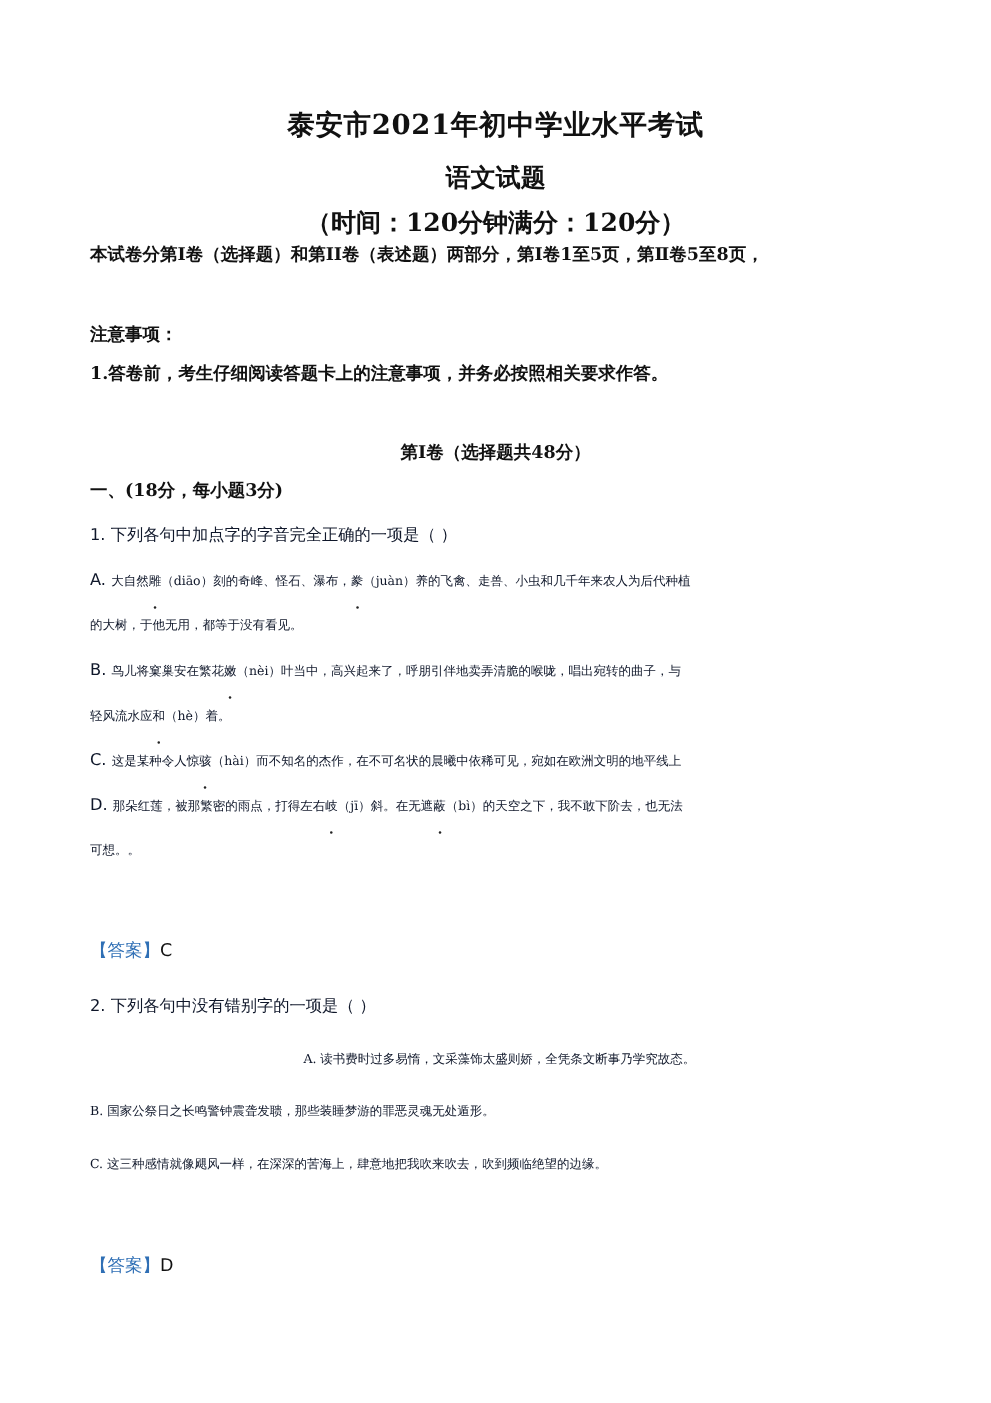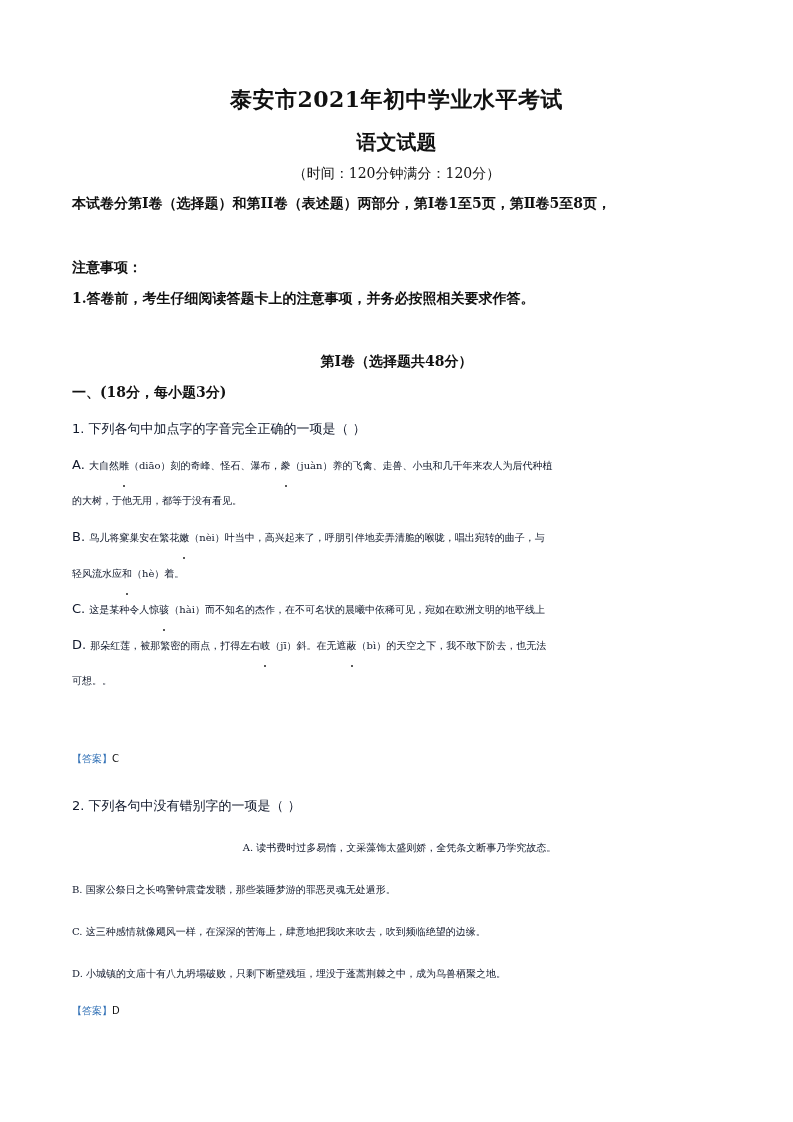--- a/index.html
+++ b/index.html
@@ -5,21 +5,21 @@
   html, body { margin: 0; padding: 0; background: #ffffff; }
   body {
     width: 793px; height: 1122px; position: relative; overflow: hidden;
     font-family: "DejaVu Serif", "Liberation Serif", serif;
     color: #111;
   }
   .page { position: absolute; left: 0; top: 0; width: 793px; height: 1122px; margin-top: 15px; }
   .center { position: absolute; left: 0; width: 793px; text-align: center; }
   .title { top: 70px; font-size: 22px; font-weight: bold; letter-spacing: 0.5px; }
   .subtitle { top: 114px; font-size: 20px; font-weight: bold; }
-  .timeinfo { top: 150px; font-size: 14px; font-weight: normal; }
+  .timeinfo { top: 150px; font-size: 20px; font-weight: bold; }
   .intro1 { position: absolute; left: 72px; top: 180px; width: 660px; font-size: 14px; font-weight: bold; white-space: nowrap; }
   .intro2 { top: 213px; font-size: 14px; font-weight: bold; }
   .bold-line { position: absolute; left: 72px; font-size: 14px; font-weight: bold; white-space: nowrap; }
   .n-title { top: 244px; }
   .n-1 { top: 275px; }
   .n-2 { top: 306px; }
   .part1 { top: 338px; font-size: 14px; font-weight: bold; }
   .sec1 { top: 369px; }
   .q {
     position: absolute; left: 72px; width: 655px;
@@ -27,21 +27,21 @@
     font-size: 13px; color: #0f172a; line-height: 36px;
   }
   .q .txt { font-family: "DejaVu Serif", "Liberation Serif", serif; font-size: 10px; }
   .line { white-space: nowrap; height: 36px; }
   .dot { position: relative; display: inline-block; }
   .dot::after {
     content: ""; position: absolute; left: 50%; bottom: -3px;
     width: 2px; height: 2px; background: #222; border-radius: 50%;
     transform: translateX(-50%);
   }
-  .answer { position: absolute; left: 72px; font-size: 10px; white-space: nowrap; font-family: "DejaVu Sans", "Liberation Sans", sans-serif; }
+  .answer { position: absolute; left: 72px; font-size: 14px; white-space: nowrap; font-family: "DejaVu Sans", "Liberation Sans", sans-serif; }
   .answer .label { color: #2f6fb5; }
   .answer .val { color: #111; }
 </style>
 </head>
 <body>
 
 <div class="page">
 
   <div class="center title">泰安市2021年初中学业水平考试</div>
   <div class="center subtitle">语文试题</div>
@@ -79,20 +79,19 @@
 
   <div class="answer" style="top:737px;">
     <span class="label">【答案】</span><span class="val">C</span>
   </div>
 
   <div class="q" style="top:770px; line-height:42px;">
     <div class="line" style="height:42px;">2. 下列各句中没有错别字的一项是（     ）</div>
     <div class="line txt" style="height:42px;text-align:center;">A. 读书费时过多易惰，文采藻饰太盛则娇，全凭条文断事乃学究故态。</div>
     <div class="line txt" style="height:42px;">B. 国家公祭日之长鸣警钟震聋发聩，那些装睡梦游的罪恶灵魂无处遁形。</div>
     <div class="line txt" style="height:42px;">C. 这三种感情就像飓风一样，在深深的苦海上，肆意地把我吹来吹去，吹到频临绝望的边缘。</div>
-    <div class="line txt" style="height:42px;">D. 小城镇的文庙十有八九坍塌破败，只剩下断壁残垣，埋没于蓬蒿荆棘之中，成为鸟兽栖聚之地。</div>
   </div>
 
   <div class="answer" style="top:989px;">
     <span class="label">【答案】</span><span class="val">D</span>
   </div>
 
 </div>
 
 </body></html>

